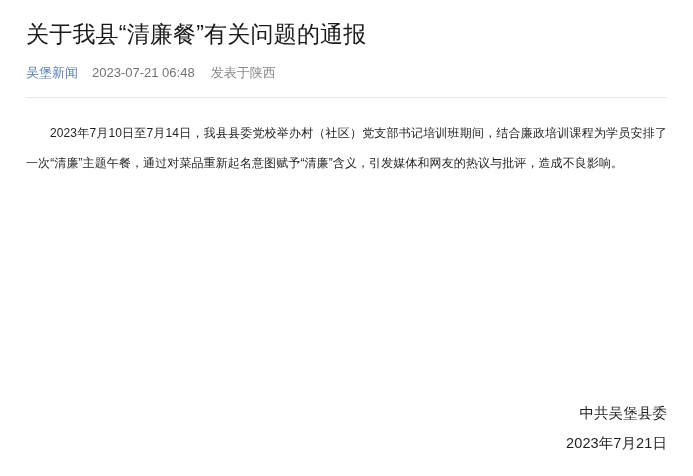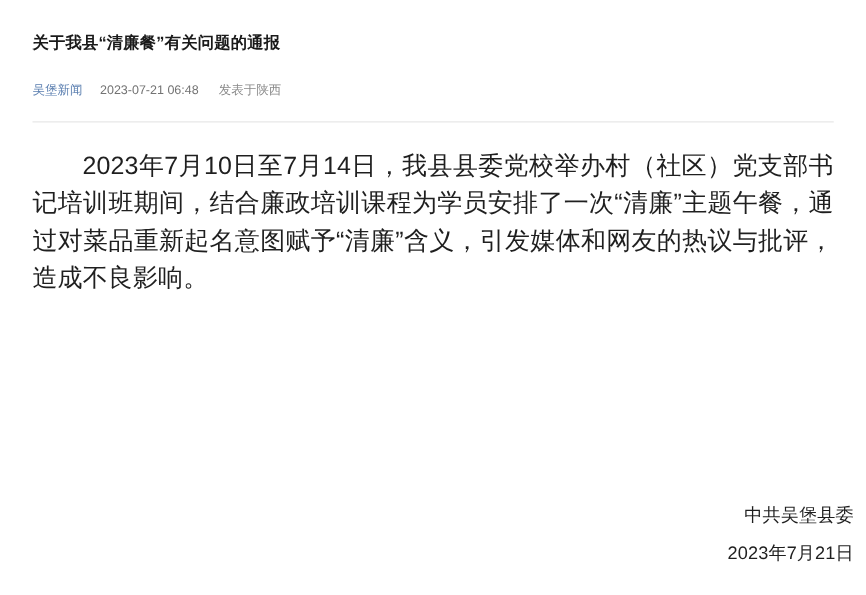--- a/index.html
+++ b/index.html
@@ -16,32 +16,32 @@
   }
   .page {
     width: 693px;
     height: 476px;
     box-sizing: border-box;
     padding: 18px 26px 0 26px;
     position: relative;
     background: #fff;
   }
   .article-title {
-    font-size: 13px;
-    font-weight: bold;
+    font-size: 23px;
+    font-weight: normal;
     line-height: 28px;
     letter-spacing: 0.2px;
     color: #1a1a1a;
     margin: 2px 0 0 0;
   }
   .meta-row {
     margin-top: 16px;
     display: flex;
     align-items: center;
-    font-size: 10px;
+    font-size: 13px;
     line-height: 18px;
   }
   .meta-source {
     color: #5b7fb0;
     margin-right: 14px;
   }
   .meta-date {
     color: #737373;
     margin-right: 16px;
   }
@@ -50,32 +50,32 @@
   }
   .divider {
     margin-top: 15px;
     border-top: 1px solid #e8e8e8;
     width: 100%;
   }
   .body-content {
     margin-top: 20px;
   }
   .para {
-    font-size: 20px;
+    font-size: 12px;
     line-height: 30px;
     text-align: justify;
     text-justify: inter-ideograph;
     text-indent: 2em;
     color: #1f1f1f;
     margin: 0 0 10px 0;
     letter-spacing: 0.1px;
   }
   .signature-block {
     position: absolute;
-    right: 10px;
+    right: 26px;
     bottom: 18px;
     text-align: right;
   }
   .sign-line {
     font-size: 14.5px;
     line-height: 30px;
     color: #1f1f1f;
     letter-spacing: 0.1px;
   }
 </style>

